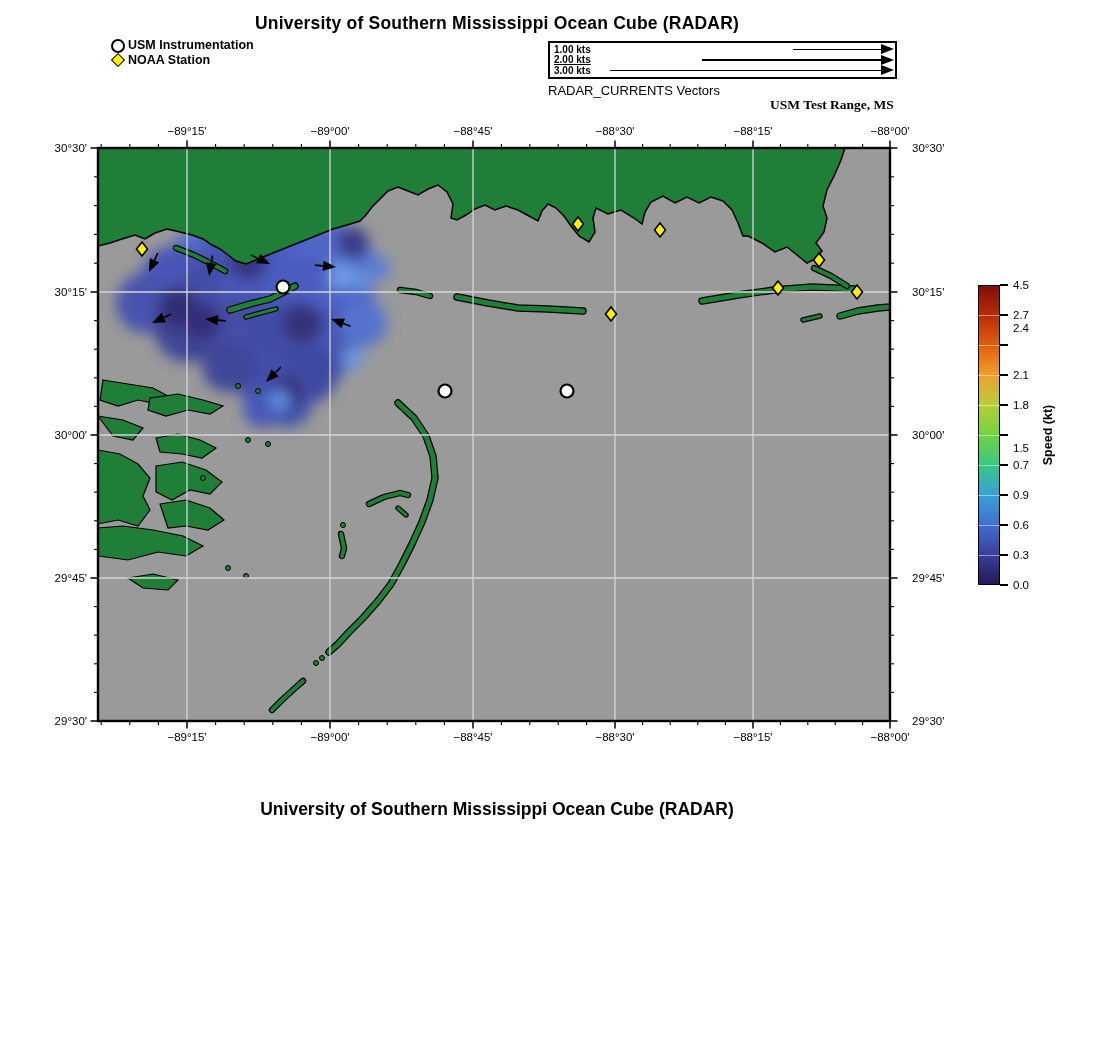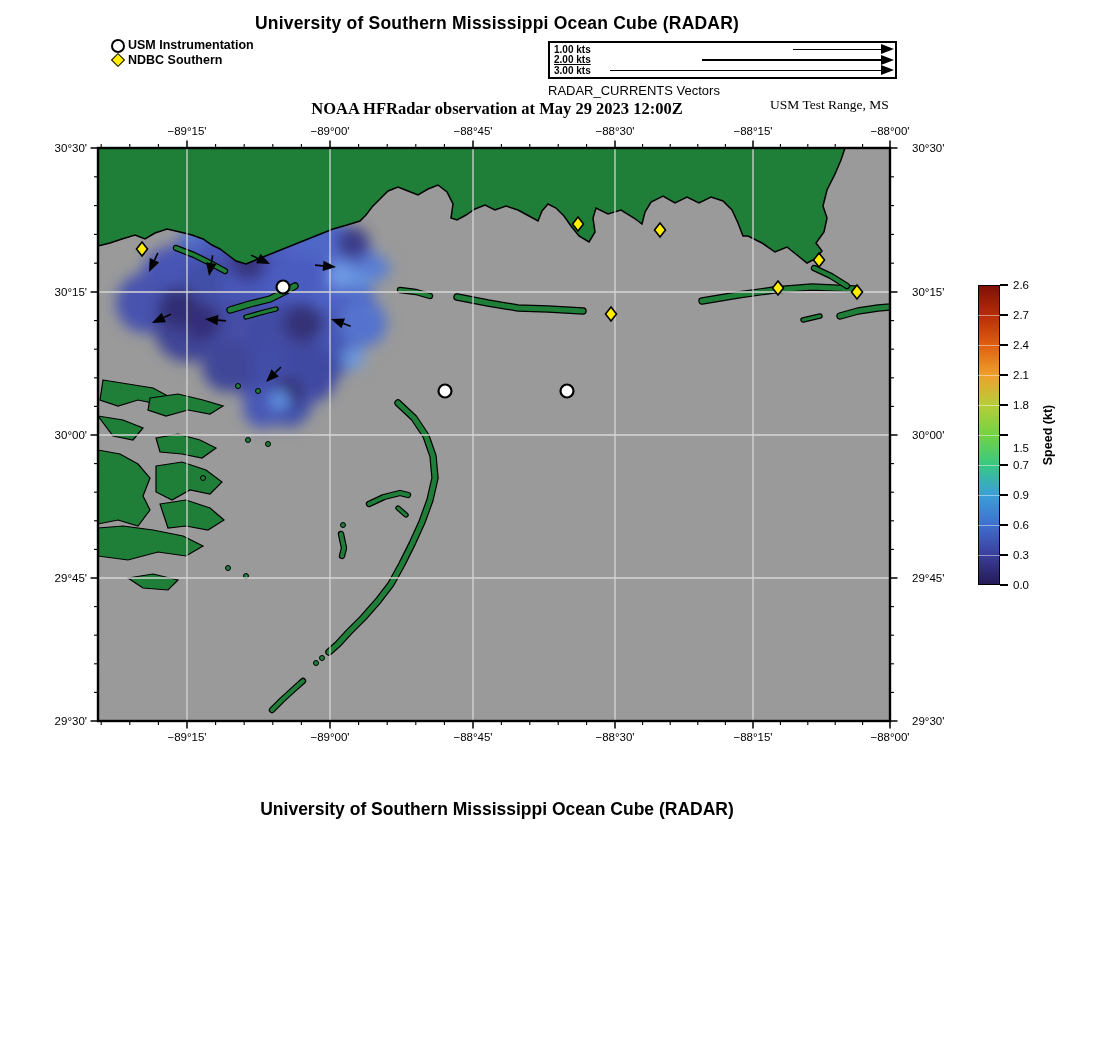--- a/index.html
+++ b/index.html
@@ -5,21 +5,21 @@
   html,body{margin:0;padding:0;background:#fff;}
   .page{position:relative;width:1100px;height:906px;background:#ffffff;
         font-family:"Liberation Sans",sans-serif;color:#000;overflow:hidden;}
   .title{position:absolute;top:13px;left:0;width:994px;text-align:center;
          font-size:17.5px;font-weight:bold;letter-spacing:.2px;}
   .bottom-title{position:absolute;top:799px;left:0;width:994px;text-align:center;
          font-size:17.5px;font-weight:bold;}
   .subtitle{position:absolute;top:99px;left:0;width:994px;text-align:center;
          font-family:"Liberation Serif",serif;font-size:16.5px;font-weight:bold;}
   .range-label{position:absolute;left:770px;top:97px;
-         font-family:"Liberation Serif",serif;font-size:13.5px;font-weight:normal;}
+         font-family:"Liberation Serif",serif;font-size:13.5px;font-weight:bold;}
   .leg-circle{position:absolute;left:111px;top:39px;width:10px;height:10px;
          border:2.2px solid #000;border-radius:50%;background:#fff;}
   .leg-diamond{position:absolute;left:113px;top:55px;width:8px;height:8px;
          background:#ffee00;border:1.6px solid #000;transform:rotate(45deg);}
   .leg-text{position:absolute;left:128px;font-size:12.5px;font-weight:bold;line-height:14px;}
   .vscale-box{position:absolute;left:548px;top:41px;width:349px;height:38px;
          border:2px solid #000;box-sizing:border-box;background:#fff;}
   .vscale-label{position:absolute;left:4px;font-size:10px;font-weight:bold;line-height:10px;}
   .vscale-line{position:absolute;height:1.5px;background:#000;}
   .vscale-head{position:absolute;width:0;height:0;border-top:5.5px solid transparent;
@@ -38,36 +38,35 @@
 </head>
 <body>
 
 <div class="page">
 
   <div class="title">University of Southern Mississippi Ocean Cube (RADAR)</div>
 
   <span class="leg-circle"></span>
   <span class="leg-text" style="top:38px;">USM Instrumentation</span>
   <span class="leg-diamond"></span>
-  <span class="leg-text" style="top:53px;">NDBC Southern</span>
+  <span class="leg-text" style="top:53px;">NOAA Station</span>
 
   <div class="vscale-box">
       <div class="vscale-label" style="top: 1.5px;">1.00 kts</div>
       <div class="vscale-line" style="top: 5.75px; left: 243px; width: 90px;"></div>
       <div class="vscale-head" style="top: 1px; left: 331px;"></div>
       <div class="vscale-label" style="top: 12px; text-decoration: underline;">2.00 kts</div>
       <div class="vscale-line" style="top: 16.25px; left: 152px; width: 181px;"></div>
       <div class="vscale-head" style="top: 11.5px; left: 331px;"></div>
       <div class="vscale-label" style="top: 22.5px;">3.00 kts</div>
       <div class="vscale-line" style="top: 26.75px; left: 60px; width: 273px;"></div>
       <div class="vscale-head" style="top: 22px; left: 331px;"></div>
     </div>
   <div class="vscale-caption">RADAR_CURRENTS Vectors</div>
 
-  <div class="subtitle">NOAA HFRadar observation at May 29 2023 12:00Z</div>
   <div class="range-label">USM Test Range, MS</div>
 
   <svg class="map" width="792" height="573">
       <defs>
         <filter id="blobblur" x="-60%" y="-60%" width="220%" height="220%">
           <feGaussianBlur stdDeviation="7"></feGaussianBlur>
         </filter>
         <clipPath id="mapclip">
           <rect x="0" y="0" width="792" height="573"></rect>
         </clipPath>
@@ -346,27 +345,27 @@
         <text x="-11" y="434" text-anchor="end">29°45'</text>
         <text x="814" y="434" text-anchor="start">29°45'</text>
         <text x="-11" y="577" text-anchor="end">29°30'</text>
         <text x="814" y="577" text-anchor="start">29°30'</text>
       </g>
     </svg>
 
   <div class="cbar" style="background: linear-gradient(rgb(127, 16, 7) 0%, rgb(185, 45, 8) 10%, rgb(224, 96, 15) 20%, rgb(239, 160, 44) 30%, rgb(182, 206, 56) 40%, rgb(114, 211, 66) 50%, rgb(55, 200, 131) 60%, rgb(58, 160, 216) 70%, rgb(63, 112, 208) 80%, rgb(59, 63, 158) 90%, rgb(36, 26, 86) 100%);"></div>
   <div class="cbar-ticks">
       <div class="cbar-tickline" style="top: -0.75px;"></div>
-      <div class="cbar-ticklabel" style="top: -7px;">2.6</div>
+      <div class="cbar-ticklabel" style="top: -7px;">4.5</div>
       <div class="cbar-tickline" style="top: 29.25px;"></div>
       <div class="cbar-inline" style="top: 30px;"></div>
       <div class="cbar-ticklabel" style="top: 23px;">2.7</div>
       <div class="cbar-tickline" style="top: 59.25px;"></div>
       <div class="cbar-inline" style="top: 60px;"></div>
-      <div class="cbar-ticklabel" style="top: 53px;">2.4</div>
+      <div class="cbar-ticklabel" style="top: 36px;">2.4</div>
       <div class="cbar-tickline" style="top: 89.25px;"></div>
       <div class="cbar-inline" style="top: 90px;"></div>
       <div class="cbar-ticklabel" style="top: 83px;">2.1</div>
       <div class="cbar-tickline" style="top: 119.25px;"></div>
       <div class="cbar-inline" style="top: 120px;"></div>
       <div class="cbar-ticklabel" style="top: 113px;">1.8</div>
       <div class="cbar-tickline" style="top: 149.25px;"></div>
       <div class="cbar-inline" style="top: 150px;"></div>
       <div class="cbar-ticklabel" style="top: 143px; margin-top: 13px;">1.5</div>
       <div class="cbar-tickline" style="top: 179.25px;"></div>

